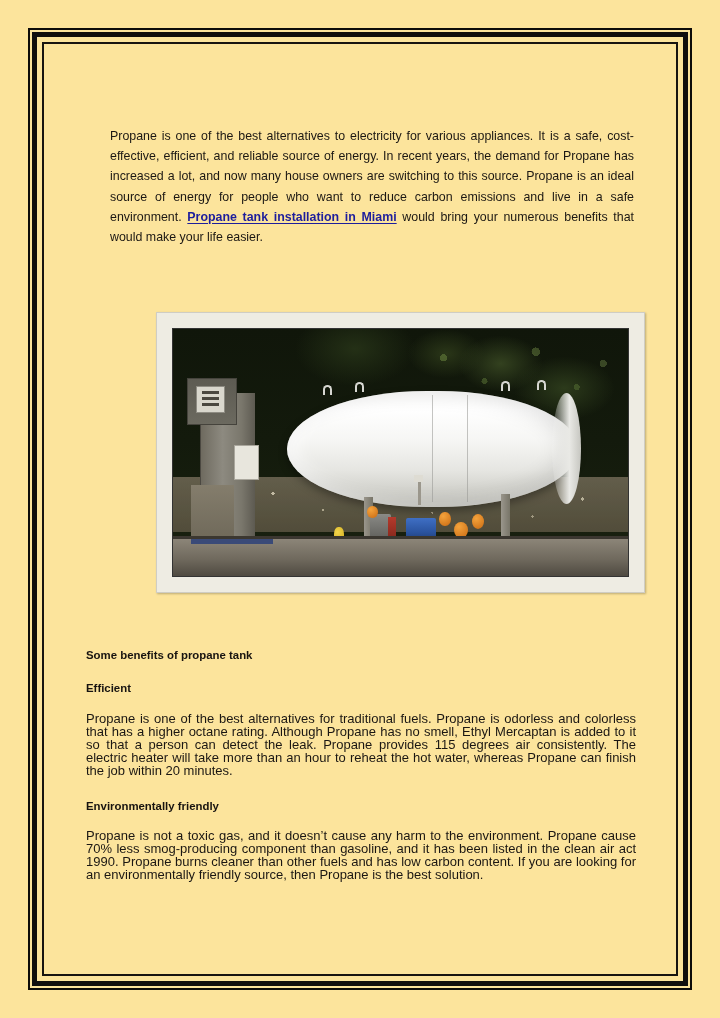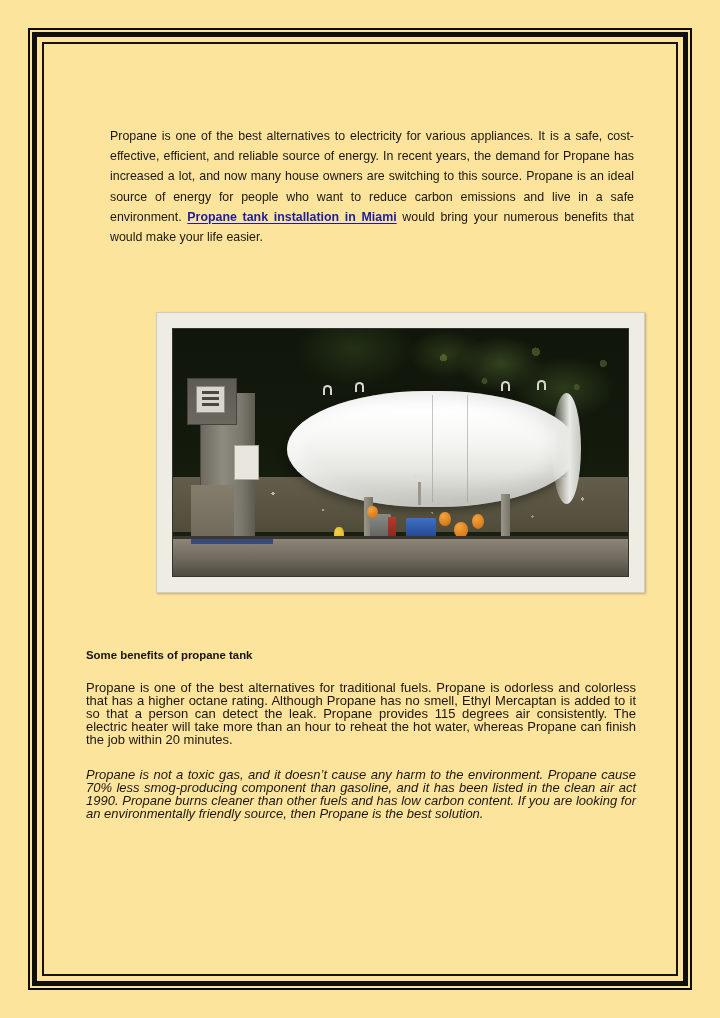--- a/index.html
+++ b/index.html
@@ -266,21 +266,21 @@
     margin: 0 0 16px 0;
     line-height: 1.3;
   }
   .sec-p {
     font-size: 13px;
     line-height: 13px;
     color: #1b1713;
     text-align: justify;
     margin: 0 0 22px 0;
   }
-  .sec-p.last { margin-bottom: 0; font-style: italic; }
+  .sec-p.last { margin-bottom: 0; }
 </style>
 </head>
 <body>
 
 <div class="frame-outer"></div>
 <div class="frame-mid"></div>
 <div class="frame-inner"></div>
 
 <div class="page-content">
 
@@ -329,16 +329,18 @@
     <div class="ph-skid"></div>
     <div class="ph-pad-edge"></div>
     <div class="ph-pad"></div>
     <div class="ph-blue-strip"></div>
   </div>
 </figure>
 
 <div class="lower-content">
   <h2 class="sec-h1">Some benefits of propane tank</h2>
 
+  <h3 class="sec-h2">Efficient</h3>
   <p class="sec-p">Propane is one of the best alternatives for traditional fuels. Propane is odorless and colorless that has a higher octane rating. Although Propane has no smell, Ethyl Mercaptan is added to it so that a person can detect the leak. Propane provides 115 degrees air consistently. The electric heater will take more than an hour to reheat the hot water, whereas Propane can finish the job within 20 minutes.</p>
 
+  <h3 class="sec-h2">Environmentally friendly</h3>
   <p class="sec-p last">Propane is not a toxic gas, and it doesn’t cause any harm to the environment. Propane cause 70% less smog-producing component than gasoline, and it has been listed in the clean air act 1990. Propane burns cleaner than other fuels and has low carbon content. If you are looking for an environmentally friendly source, then Propane is the best solution.</p>
 </div>
 
 </body></html>

